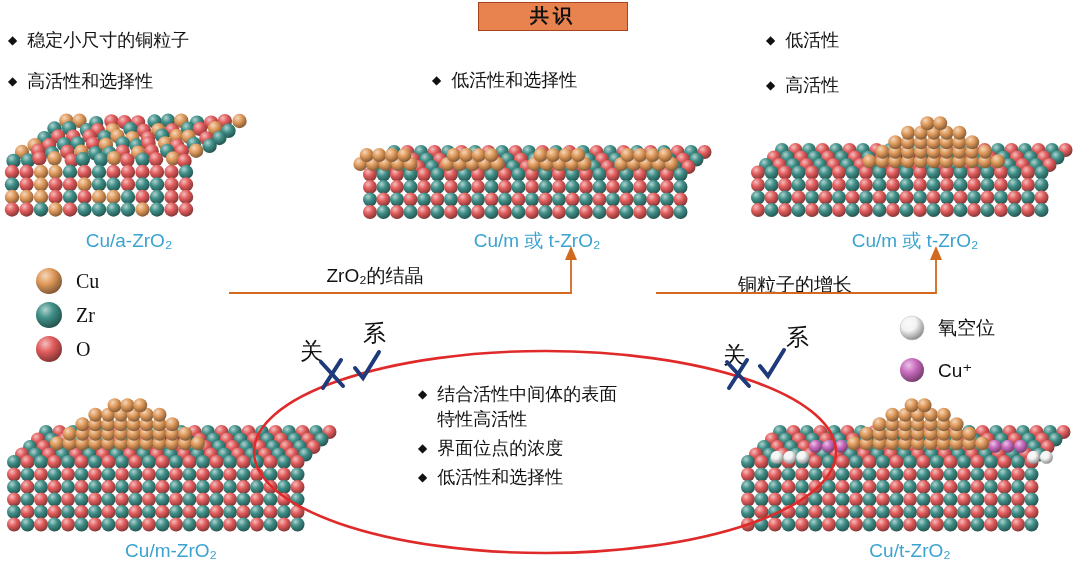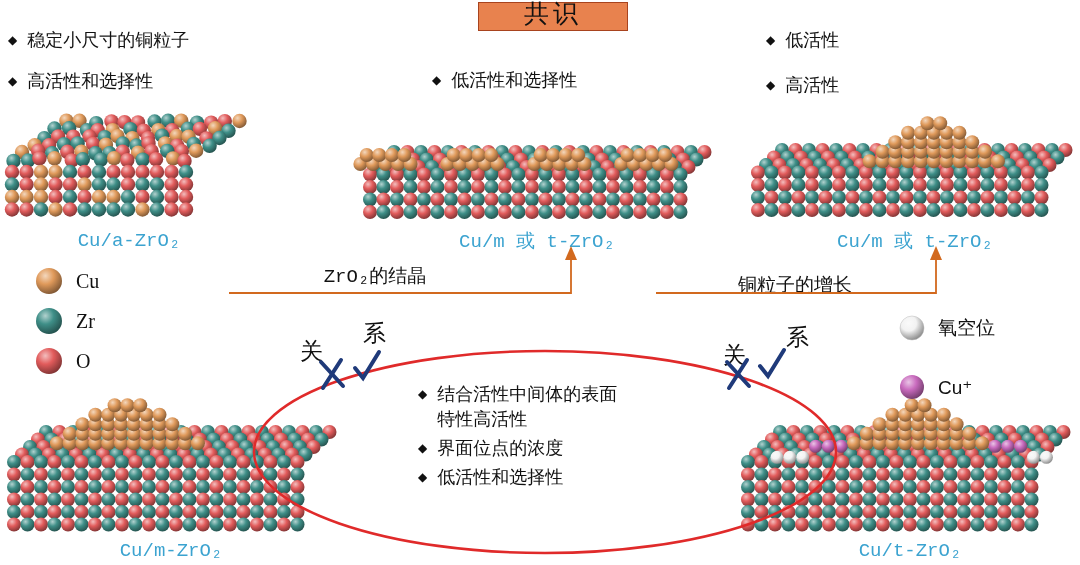--- a/index.html
+++ b/index.html
@@ -1,36 +1,36 @@
 <!DOCTYPE html>
 <html style="--box-fill: #E8824E; --box-border: #A8431E; --label-blue: #3BA3D0; --arrow: #D2691E; --ellipse: #E02A2A; --mark: #1F3A7A;"><head>
 <meta charset="utf-8">
 <style>
   *{margin:0;padding:0;box-sizing:border-box}
   html,body{background:#fff}
   .canvas{position:relative;width:1080px;height:565px;background:#fff;overflow:hidden;
           font-family:"Liberation Sans","DejaVu Sans",sans-serif;color:#111}
   .obox{position:absolute;background:var(--box-fill,#e8824e);border:1.5px solid var(--box-border,#b05020);
-        display:flex;align-items:flex-end;justify-content:center;font-size:25px;font-weight:400;letter-spacing:4px}
+        display:flex;align-items:flex-start;justify-content:center;font-size:19px;font-weight:700;letter-spacing:4px}
   .bullets{position:absolute;display:flex;flex-direction:column}
   .bullet{display:flex;align-items:flex-start;font-size:18px;line-height:25px}
   .bullet .dj{font-size:12px;line-height:25px;margin-right:10px}
   .cryst{position:absolute}
   .slabel{position:absolute;text-align:center;color:var(--label-blue,#3ba3d0);font-size:19px;
-          font-family:Liberation Mono, monospace}
-  .alabel{position:absolute;font-size:19px;text-align:center;font-family:Liberation Mono, monospace}
+          font-family:Liberation Sans, sans-serif}
+  .alabel{position:absolute;font-size:19px;text-align:center;font-family:Liberation Sans, sans-serif}
   .overlay{position:absolute;left:0;top:0;pointer-events:none}
   .arrowline path{stroke:var(--arrow,#d2691e);stroke-width:1.8;fill:none}
   .arrowline polygon{fill:var(--arrow,#d2691e)}
   .ell{fill:none;stroke:var(--ellipse,#e02a2a);stroke-width:2.6}
   .mark path{stroke:var(--mark,#1f3a7a);stroke-width:4;fill:none;stroke-linecap:round}
   .rel{position:absolute;font-size:23px;font-family:"Liberation Serif","DejaVu Serif",serif}
-  .legend{position:absolute;display:flex;flex-direction:column;gap:10px}
+  .legend{position:absolute;display:flex;flex-direction:column;gap:4px}
   .lrow{display:flex;align-items:center;gap:12px;font-size:20px;font-family:"Liberation Serif","DejaVu Serif",serif}
-  .legend2{gap:31px}
+  .legend2{gap:14px}
   .legend2 .lrow{font-size:19px;font-family:"Liberation Sans","DejaVu Sans",sans-serif}
   .ebullets{position:absolute;display:flex;flex-direction:column;gap:4px}
   .ebullets .bullet{font-size:18px;line-height:25px}
   .ebullets .txt{width:194px}
 </style>
 </head>
 <body>
 
 <div class="canvas">
 

